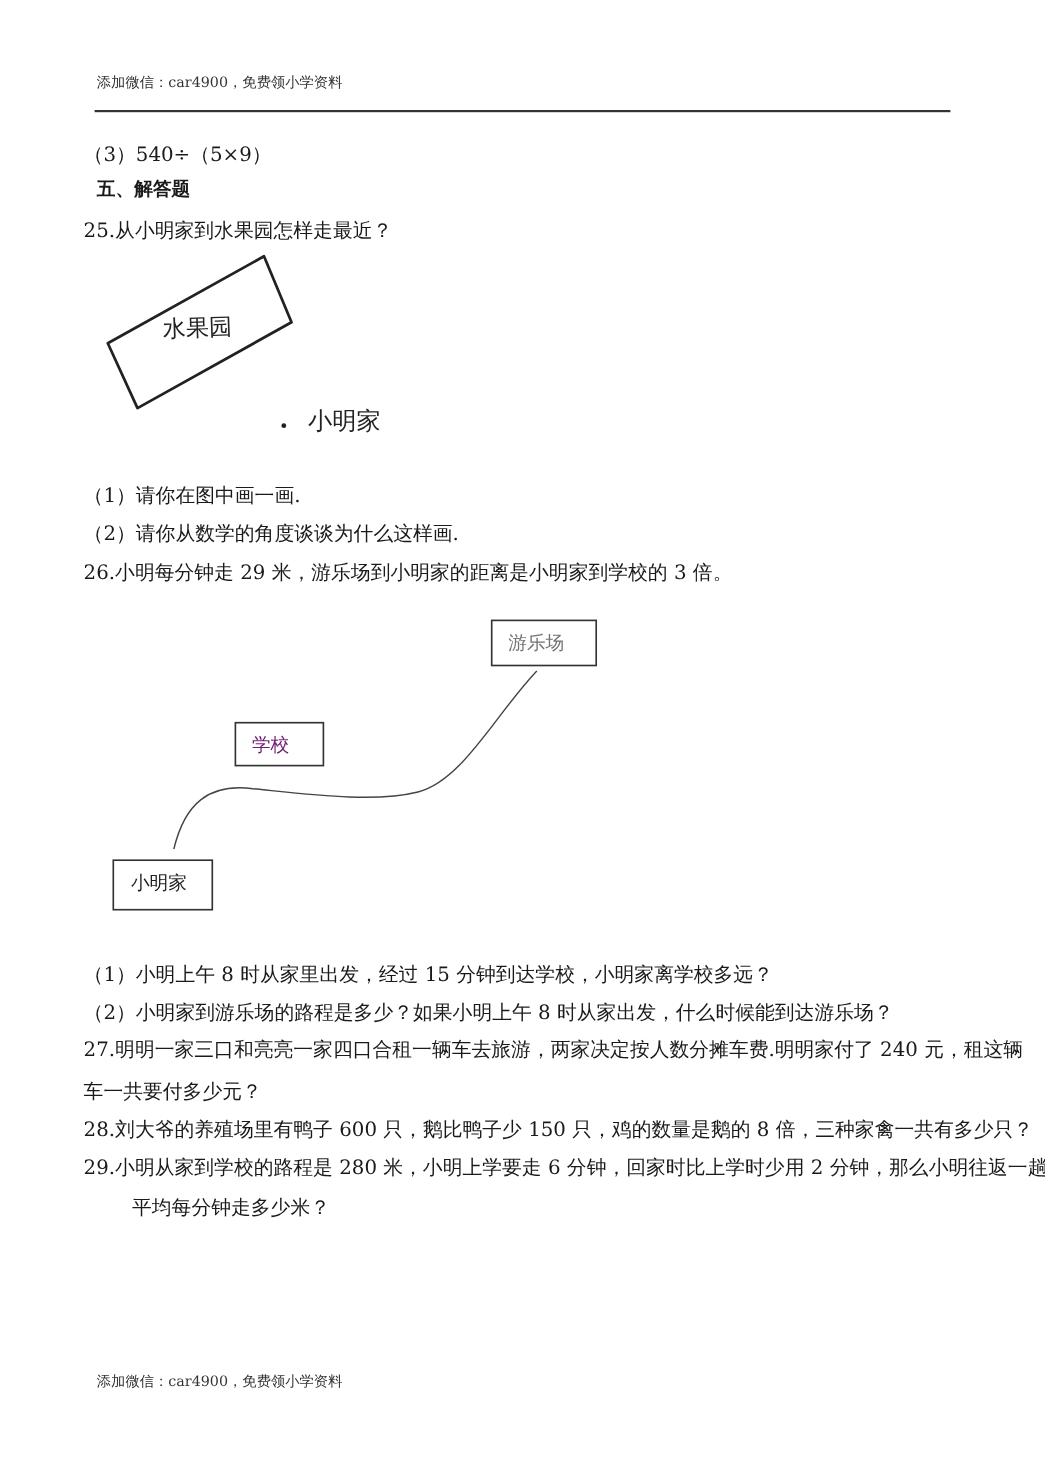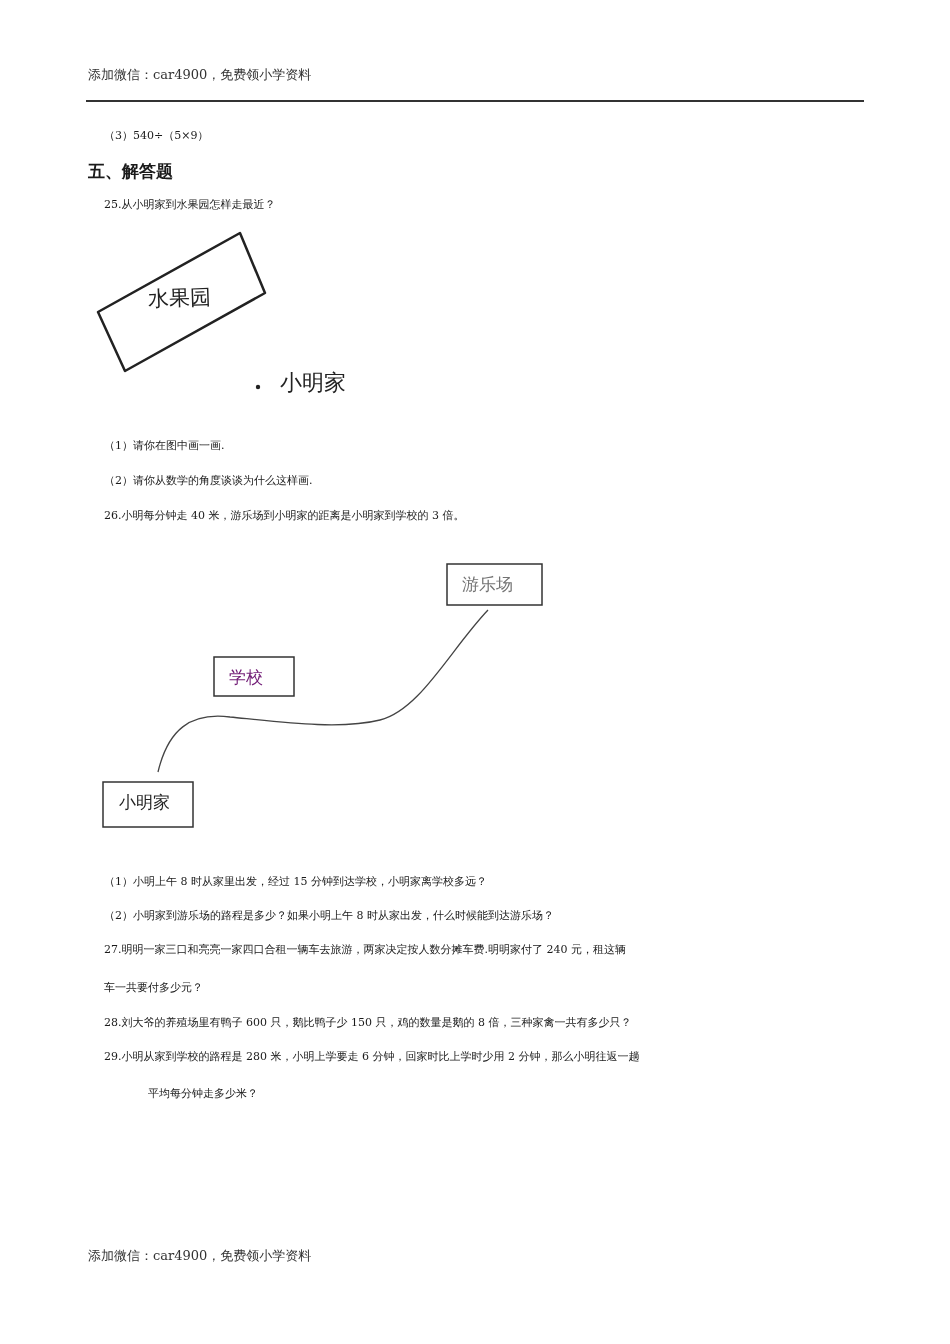--- a/index.html
+++ b/index.html
@@ -5,21 +5,21 @@
   html, body { margin: 0; padding: 0; background: #ffffff; }
   body {
     width: 950px; height: 1344px; position: relative; overflow: hidden;
     font-family: "DejaVu Serif", "Liberation Serif", serif;
     color: #1a1a1a;
   }
   .abs { position: absolute; white-space: nowrap; }
   .header-text { left: 88px; top: 66px; font-size: 13px; color: #333; }
   .header-rule { left: 86px; top: 100px; width: 778px; height: 0; border-top: 2px solid #333; }
   .footer-text { left: 88px; top: 1247px; font-size: 13px; color: #333; }
-  .line { font-size: 11px; left: 104px; }
+  .line { font-size: 18px; left: 76px; }
   .section-title { left: 88px; top: 160px; font-size: 17px; font-weight: bold; font-family: "DejaVu Sans", "Liberation Sans", sans-serif; }
   .fig { position: absolute; }
   .fig svg { display: block; }
   .box-label { font-family: "DejaVu Sans", "Liberation Sans", sans-serif; }
 </style>
 </head>
 <body>
 
 <div class="abs header-text">添加微信：car4900，免费领小学资料</div>
 <div class="abs header-rule"></div>
@@ -34,21 +34,21 @@
     <polygon points="8,84 150,5 175,65 35,143" fill="none" stroke="#222" stroke-width="2.5" stroke-linejoin="round"></polygon>
     <circle cx="168" cy="159" r="2.2" fill="#222"></circle>
   </svg>
 </div>
 <div class="abs box-label" style="left:148px; top:284px; font-size:21px; transform:rotate(-2deg); color:#222;">水果园</div>
 <div class="abs box-label" style="left:280px; top:368px; font-size:22px; color:#222;">小明家</div>
 
 <div class="abs line" style="top:438px;">（1）请你在图中画一画.</div>
 <div class="abs line" style="top:473px;text-align:center;">（2）请你从数学的角度谈谈为什么这样画.</div>
 
-<div class="abs line" style="top:508px;">26.小明每分钟走 40 米，游乐场到小明家的距离是小明家到学校的 3 倍。</div>
+<div class="abs line" style="top:508px;">26.小明每分钟走 29 米，游乐场到小明家的距离是小明家到学校的 3 倍。</div>
 
 <div class="fig" style="left:90px; top:550px;">
   <svg width="470" height="290" viewBox="0 0 470 290">
     <rect x="357" y="14" width="95" height="41" fill="#fff" stroke="#333" stroke-width="1.5"></rect>
     <rect x="124" y="107" width="80" height="39" fill="#fff" stroke="#333" stroke-width="1.5"></rect>
     <rect x="13" y="232" width="90" height="45" fill="#fff" stroke="#333" stroke-width="1.5"></rect>
     <path d="M68,222 C78,180 100,162 140,167 C190,172 250,180 290,170 C330,160 360,100 398,60" fill="none" stroke="#444" stroke-width="1.3"></path>
   </svg>
 </div>
 <div class="abs box-label" style="left:462px; top:573px; font-size:17px; color:#737373;">游乐场</div>

